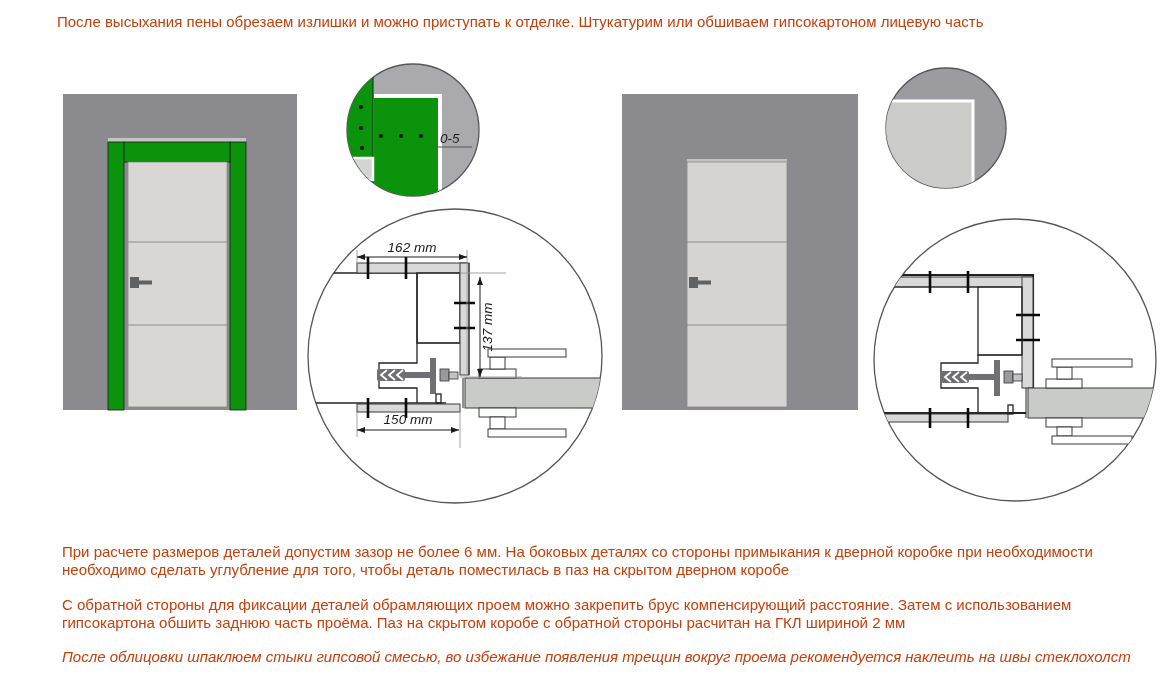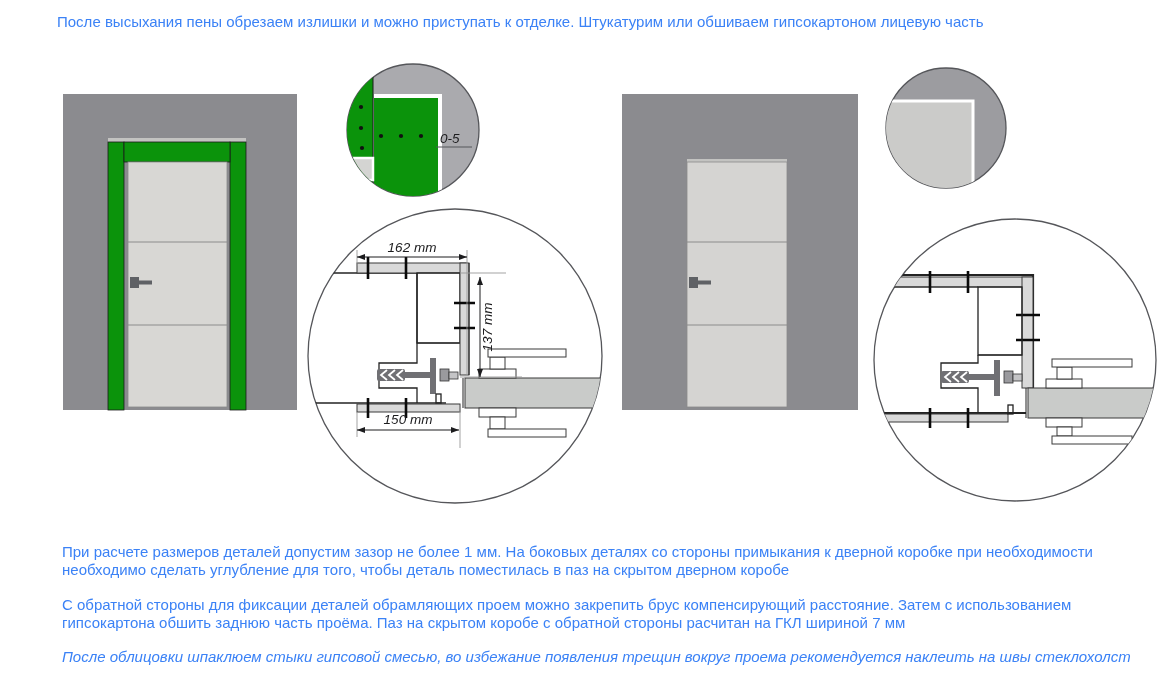--- a/index.html
+++ b/index.html
@@ -1,18 +1,18 @@
 <!DOCTYPE html>
 <html><head>
 <meta charset="utf-8">
 <style>
   html,body{margin:0;padding:0;background:#ffffff;}
   #stage{position:relative;width:1170px;height:681px;background:#ffffff;overflow:hidden;
          font-family:"Liberation Sans", sans-serif;color:#1d1d1f;}
-  .para{position:absolute;font-size:15px;line-height:17.5px;white-space:pre-line;color:#3b82f6;}
+  .para{position:absolute;font-size:15px;line-height:17.5px;white-space:pre-line;color:#c2410c;}
   #intro{left:57px;top:13px;width:1100px;}
   #p1{left:62px;top:543px;width:1100px;}
   #p2{left:62px;top:596px;width:1100px;}
   #p3{left:62px;top:648px;width:1100px;font-style:italic;}
   svg{position:absolute;left:0;top:0;}
   .dimtxt{font-family:"Liberation Sans", sans-serif;font-style:italic;font-size:13.5px;fill:#1c1c1e;}
   .thin{stroke:#999;stroke-width:0.9;fill:none;}
   .wallline{stroke:#232323;stroke-width:1.7;fill:none;}
   .outline{stroke:#232323;stroke-width:1.3;fill:none;}
   .tick{stroke:#0a0a0a;stroke-width:2.6;}
@@ -210,19 +210,19 @@
         </g>
 
         <path d="M874,413 H1026" stroke="#232323" stroke-width="1.8"></path>
         <rect x="874" y="414" width="134" height="8" class="boardrect" fill="#d9d9d9"></rect>
         <path d="M930,408 V428 M968,408 V428" class="tick"></path>
         <rect x="1008" y="405" width="5" height="9" fill="#ffffff" class="outline"></rect>
       </g>
     </g>
   </svg>
 
-  <div id="p1" class="para">При расчете размеров деталей допустим зазор не более 1 мм. На боковых деталях со стороны примыкания к дверной коробке при необходимости
+  <div id="p1" class="para">При расчете размеров деталей допустим зазор не более 6 мм. На боковых деталях со стороны примыкания к дверной коробке при необходимости
 необходимо сделать углубление для того, чтобы деталь поместилась в паз на скрытом дверном коробе</div>
   <div id="p2" class="para">С обратной стороны для фиксации деталей обрамляющих проем можно закрепить брус компенсирующий расстояние. Затем с использованием
-гипсокартона обшить заднюю часть проёма. Паз на скрытом коробе с обратной стороны расчитан на ГКЛ шириной 7 мм</div>
+гипсокартона обшить заднюю часть проёма. Паз на скрытом коробе с обратной стороны расчитан на ГКЛ шириной 2 мм</div>
   <div id="p3" class="para">После облицовки шпаклюем стыки гипсовой смесью, во избежание появления трещин вокруг проема рекомендуется наклеить на швы стеклохолст</div>
 
 </div>
 
 </body></html>

